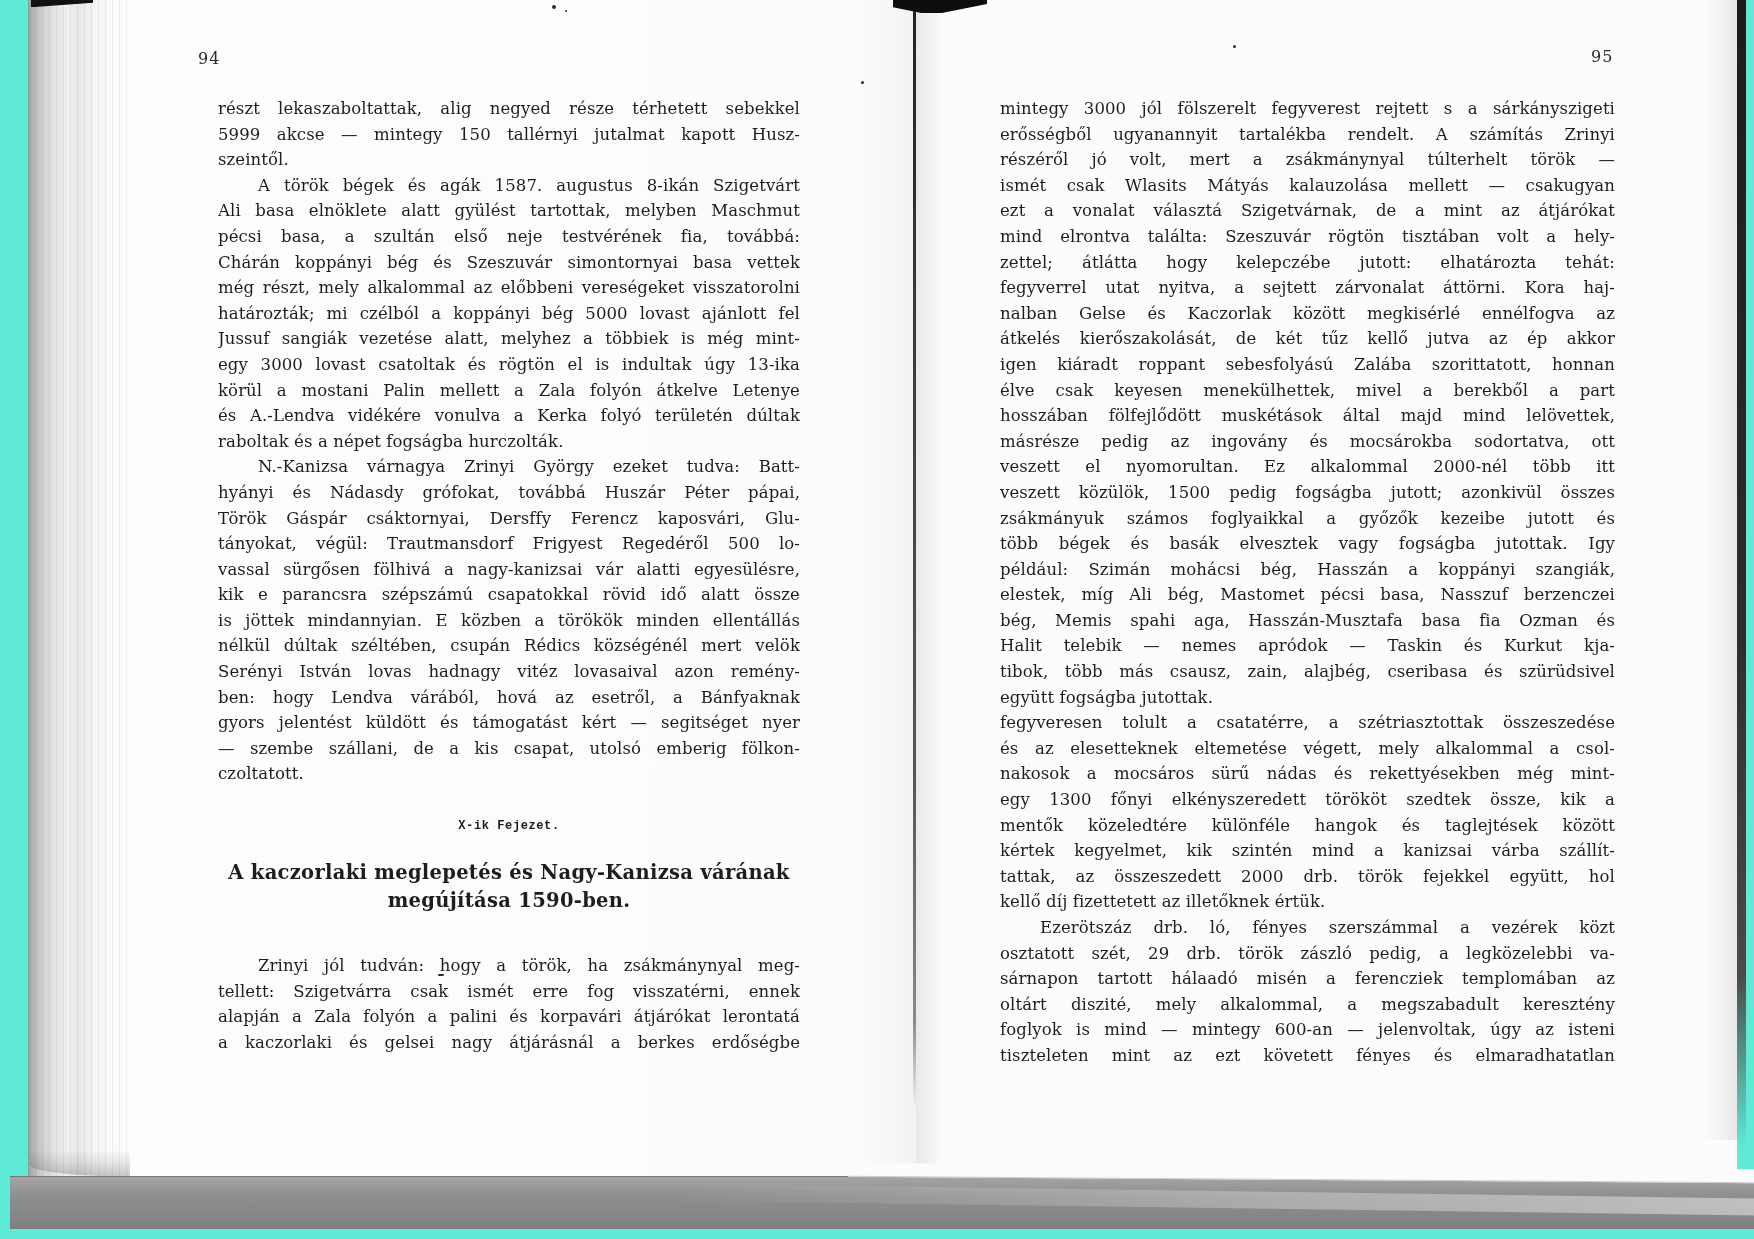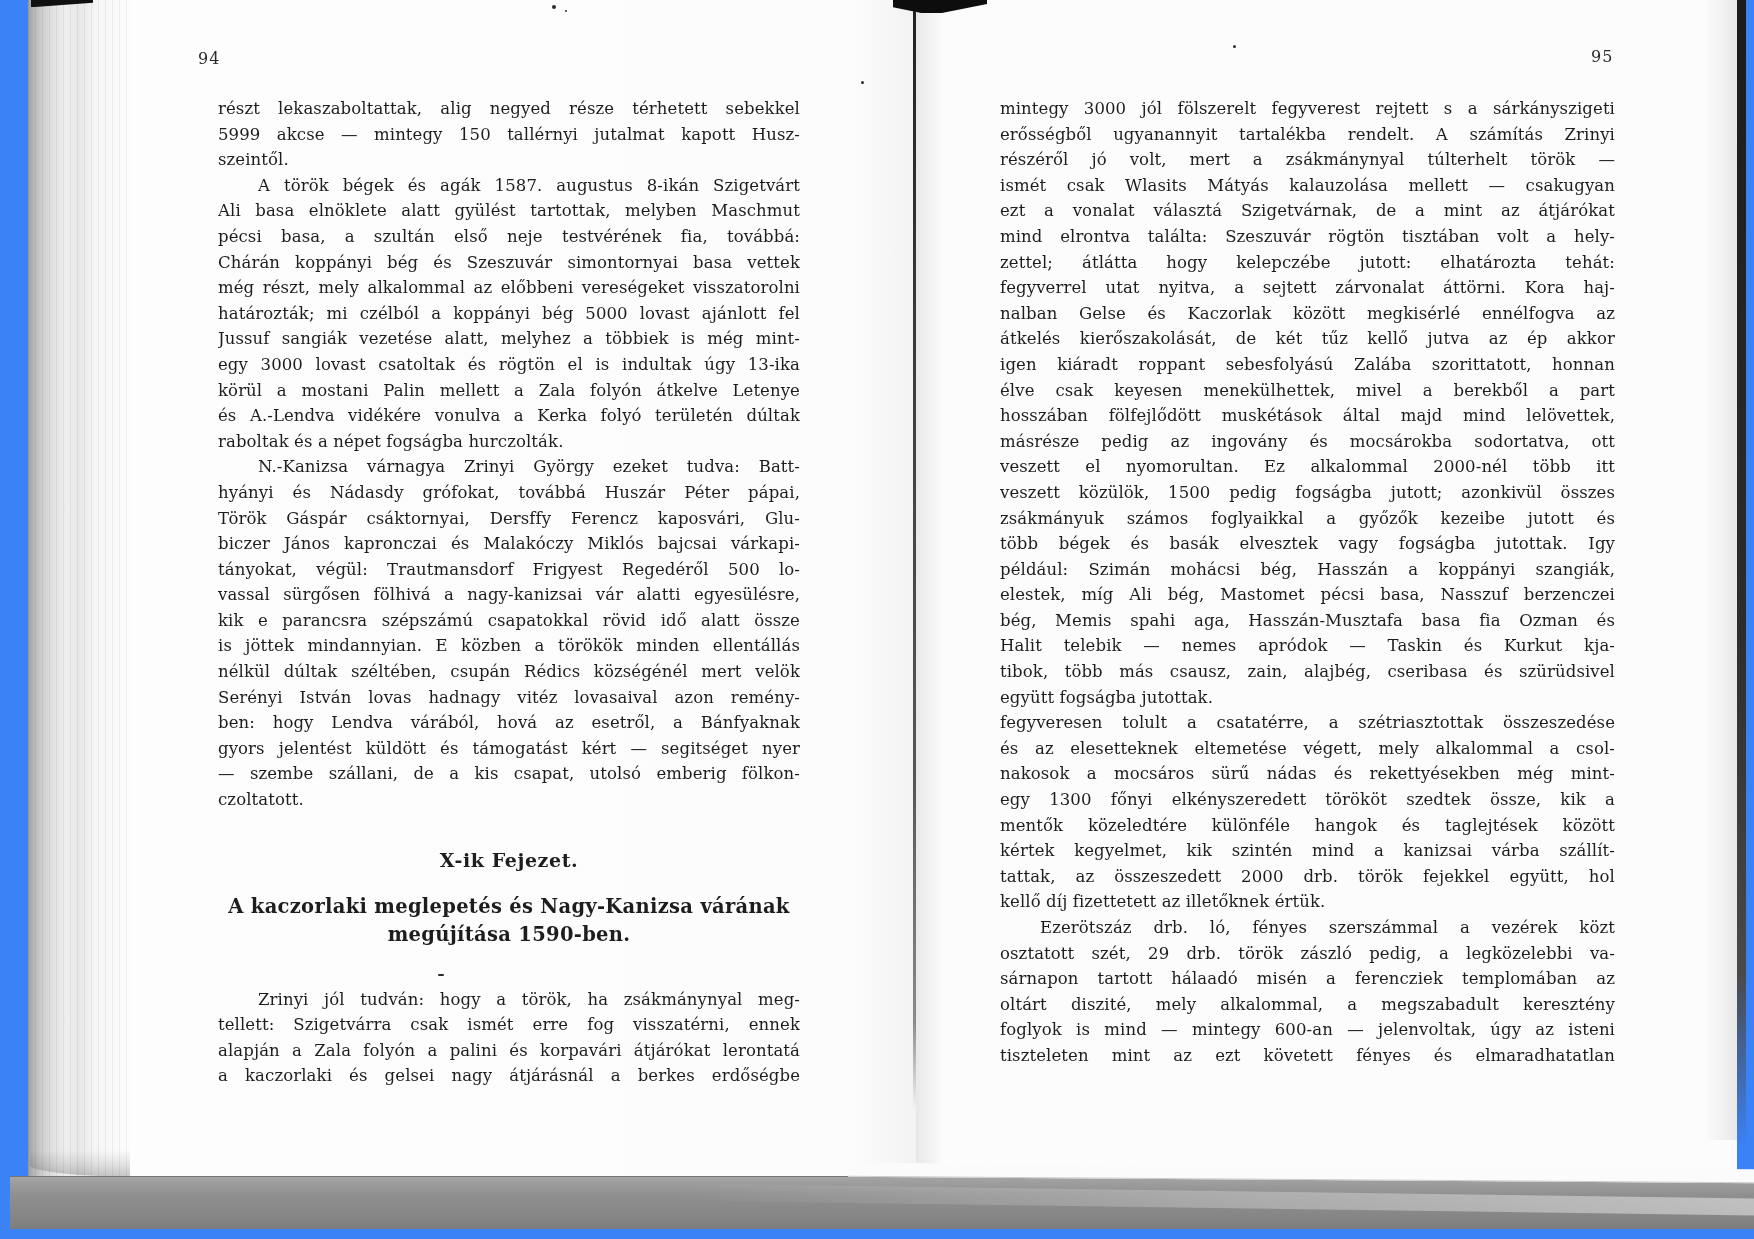--- a/index.html
+++ b/index.html
@@ -1,19 +1,19 @@
 <!DOCTYPE html>
 <html style="--paper: #fdfdfd; --ink: #1d1d1d; --band: #8f8f8f; --edge: #b5b5b5; --binding: #101010;"><head>
 <meta charset="utf-8">
 <style>
   :root{
     --paper:#fdfdfd; --ink:#1d1d1d; --band:#8f8f8f; --edge:#b5b5b5; --binding:#101010;
   }
   html,body{margin:0;padding:0;background:#ffffff;}
-  .scan{position:relative;width:1754px;height:1239px;background:#3b82f6;overflow:hidden;
+  .scan{position:relative;width:1754px;height:1239px;background:#5eead4;overflow:hidden;
         font-family:"DejaVu Serif","Liberation Serif",serif;color:var(--ink);}
 
   
   .page-edge-stack{position:absolute;left:28px;top:0;width:110px;height:1178px;
     background:
       repeating-linear-gradient(90deg, rgba(0,0,0,0.06) 0 1px, rgba(0,0,0,0) 1px 7px),
       linear-gradient(90deg,#9e9e9e 0%,#b9b9b9 6%,#cfcfcf 13%,#e3e3e3 24%,#efefef 36%,#e7e7e7 46%,#f5f5f5 60%,#fafafa 78%,#fdfdfd 100%);}
   .stack-foot{position:absolute;left:30px;top:1150px;width:250px;height:27px;
     background:linear-gradient(180deg,rgba(0,0,0,0) 0%,rgba(0,0,0,0.10) 55%,rgba(0,0,0,0.22) 100%);
     border-radius:0 0 0 45%;}
@@ -51,22 +51,22 @@
   .page-number{position:absolute;font-size:16px;letter-spacing:1px;color:#2a2a2a;}
   .pn-left{left:198px;top:49px;}
   .pn-right{left:1591px;top:47px;}
   .text-block{position:absolute;top:96px;}
   .left-content{left:218px;width:582px;}
   .right-content{left:1000px;width:615px;}
   .line{height:25.6px;line-height:25.6px;font-size:16.5px;letter-spacing:0.1px;
         text-align:justify;text-align-last:justify;overflow:hidden;white-space:normal;}
   .line.indent{text-indent:40px;}
   .line.para-end{text-align-last:left;}
-  .chapter-heading{margin-top:34px;height:26px;line-height:26px;text-align:center;
-        font-weight:bold;font-size:19px;letter-spacing:0.6px;}
+  .chapter-heading{margin-top:26px;height:26px;line-height:26px;text-align:center;
+        font-weight:bold;font-size:12px;letter-spacing:0.6px;font-family:Liberation Mono, monospace;}
   .chapter-title{margin-top:20px;margin-bottom:38px;font-weight:bold;font-size:19.5px;letter-spacing:0.3px;}
   .title-line{text-align:center;line-height:28px;}
 
   
   .speck{position:absolute;background:#2c2c2c;border-radius:50%;z-index:4;}
 </style>
 </head>
 <body>
 
 <div class="scan">
@@ -98,21 +98,20 @@
       <div class="line">még részt, mely alkalommal az előbbeni vereségeket visszatorolni</div>
       <div class="line">határozták; mi czélból a koppányi bég 5000 lovast ajánlott fel</div>
       <div class="line">Jussuf sangiák vezetése alatt, melyhez a többiek is még mint-</div>
       <div class="line">egy 3000 lovast csatoltak és rögtön el is indultak úgy 13-ika</div>
       <div class="line">körül a mostani Palin mellett a Zala folyón átkelve Letenye</div>
       <div class="line">és A.-Lendva vidékére vonulva a Kerka folyó területén dúltak</div>
       <div class="line para-end">raboltak és a népet fogságba hurczolták.</div>
       <div class="line indent">N.-Kanizsa várnagya Zrinyi György ezeket tudva: Batt-</div>
       <div class="line">hyányi és Nádasdy grófokat, továbbá Huszár Péter pápai,</div>
       <div class="line">Török Gáspár csáktornyai, Dersffy Ferencz kaposvári, Glu-</div>
-      <div class="line">biczer János kapronczai és Malakóczy Miklós bajcsai várkapi-</div>
       <div class="line">tányokat, végül: Trautmansdorf Frigyest Regedéről 500 lo-</div>
       <div class="line">vassal sürgősen fölhivá a nagy-kanizsai vár alatti egyesülésre,</div>
       <div class="line">kik e parancsra szépszámú csapatokkal rövid idő alatt össze</div>
       <div class="line">is jöttek mindannyian. E közben a törökök minden ellentállás</div>
       <div class="line">nélkül dúltak széltében, csupán Rédics községénél mert velök</div>
       <div class="line">Serényi István lovas hadnagy vitéz lovasaival azon remény-</div>
       <div class="line">ben: hogy Lendva várából, hová az esetről, a Bánfyaknak</div>
       <div class="line">gyors jelentést küldött és támogatást kért — segitséget nyer</div>
       <div class="line">— szembe szállani, de a kis csapat, utolsó emberig fölkon-</div>
       <div class="line para-end">czoltatott.</div>

